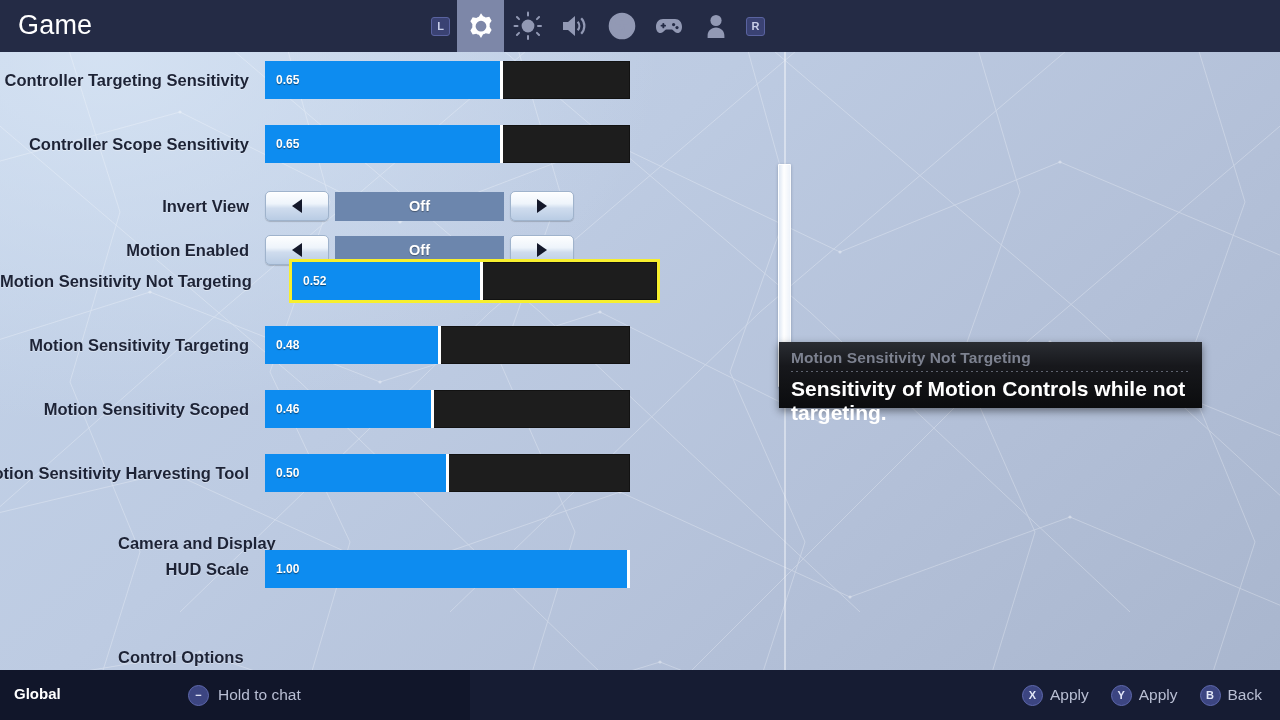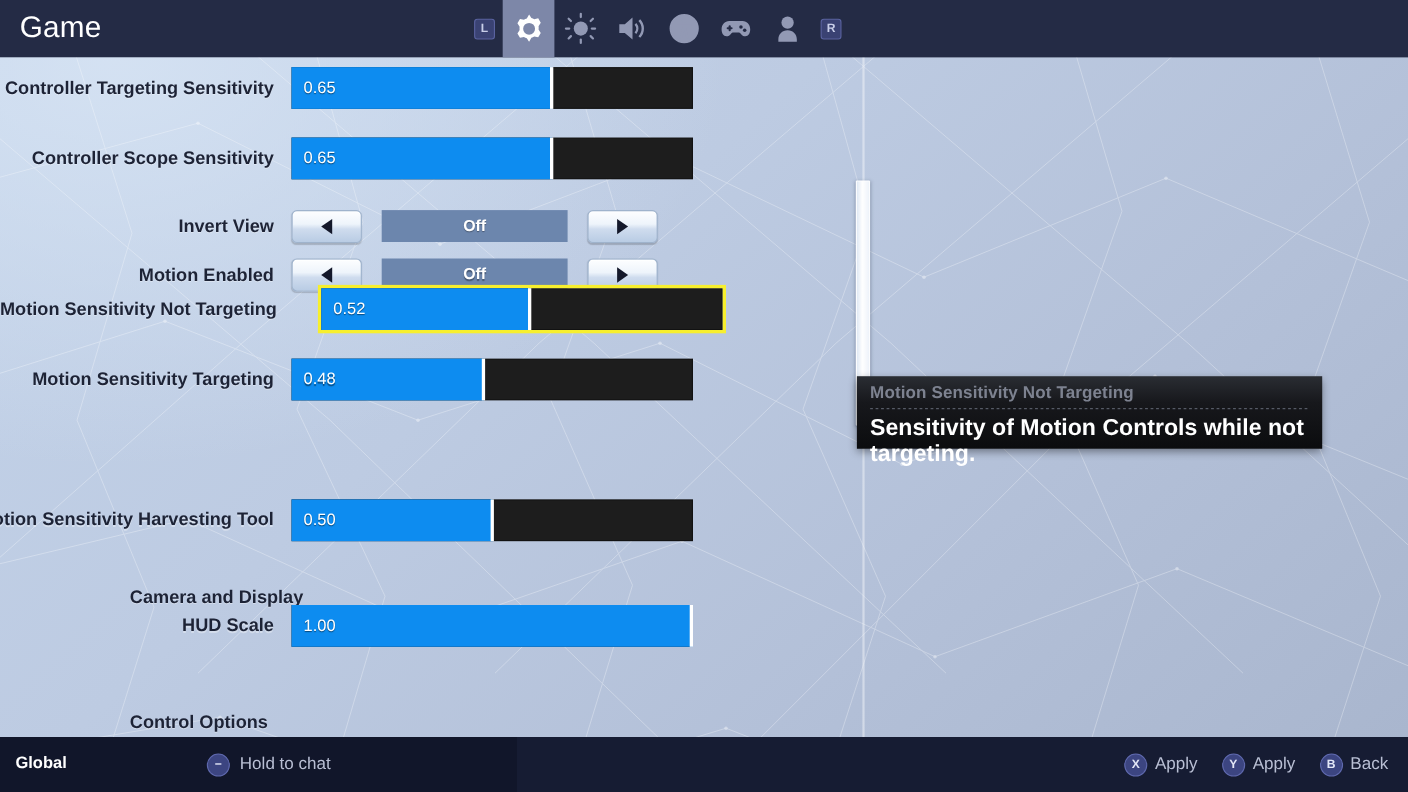--- a/index.html
+++ b/index.html
@@ -79,26 +79,26 @@
   .slider .fill {
     position:absolute; left:0; top:0; bottom:0;
     background:#0d8cf0;
   }
   .slider .handle {
     position:absolute; top:0; bottom:0; width:3px;
     background:#ffffff;
   }
   .slider .val {
     position:absolute; left:11px; top:50%; transform:translateY(-50%);
-    font-size:15px; font-weight:normal; color:#ffffff;
+    font-size:12px; font-weight:bold; color:#ffffff;
     text-shadow:0 1px 1px rgba(0,0,0,0.5);
   }
 
   
-  .optrow { display:flex; align-items:flex-start; gap:12px; }
+  .optrow { display:flex; align-items:center; gap:0px; }
   .arrow {
     width:64px; height:30px; border-radius:5px;
     background:linear-gradient(180deg,#fdfeff 0%,#eef4fb 42%,#cfdcee 58%,#b9cce4 100%);
     border:1px solid #9fb3cc;
     box-shadow:0 1px 1px rgba(0,0,0,0.18), inset 0 1px 0 rgba(255,255,255,0.9);
     display:flex; align-items:center; justify-content:center;
   }
   .arrow i {
     width:0; height:0;
     border-top:7px solid transparent; border-bottom:7px solid transparent;
@@ -368,20 +368,28 @@
 
     <div class="row" style="top:270px">
       <div class="label">Motion Sensitivity Targeting</div>
       <div class="slider">
         <div class="fill" style="width:48%"></div>
         <div class="handle" style="left:calc(48% - 2px)"></div>
         <div class="val">0.48</div>
       </div>
     </div>
 
+    <div class="row" style="top:334px">
+      <div class="label">Motion Sensitivity Scoped</div>
+      <div class="slider">
+        <div class="fill" style="width:46%"></div>
+        <div class="handle" style="left:calc(46% - 2px)"></div>
+        <div class="val">0.46</div>
+      </div>
+    </div>
 
     <div class="row" style="top:398px">
       <div class="label clip" style="width:265px;padding-right:16px;padding-left:0">Motion Sensitivity Harvesting Tool</div>
       <div class="slider">
         <div class="fill" style="width:50%"></div>
         <div class="handle" style="left:calc(50% - 2px)"></div>
         <div class="val">0.50</div>
       </div>
     </div>
 

